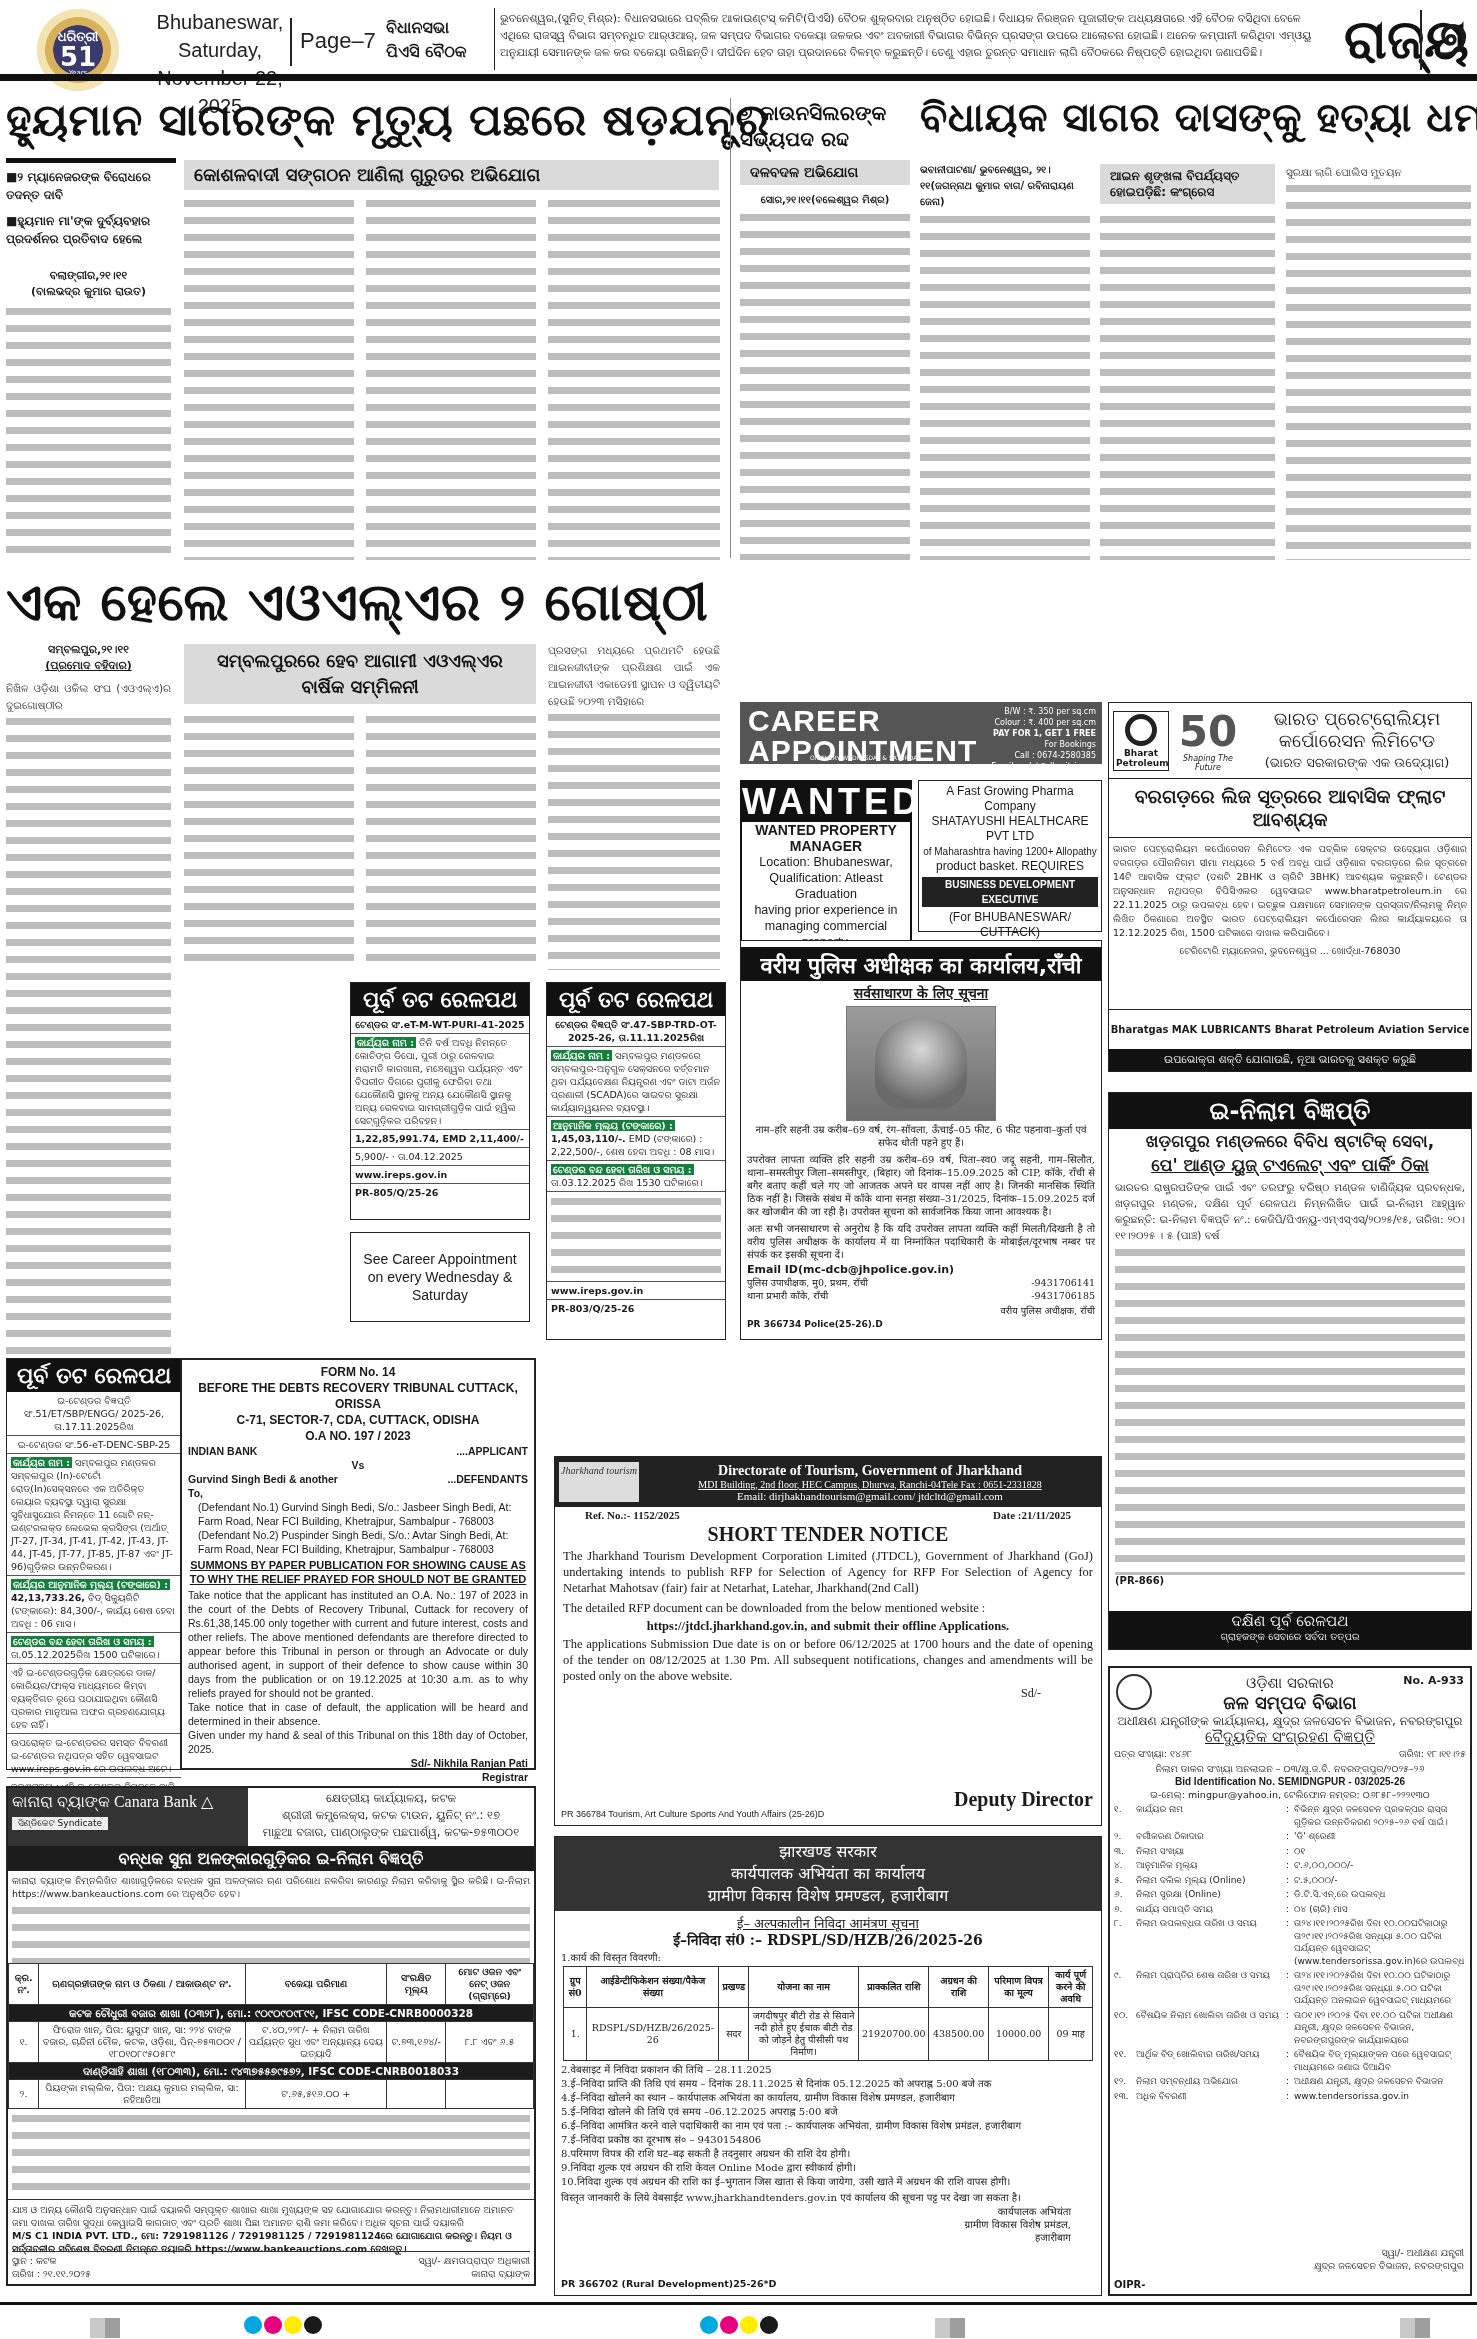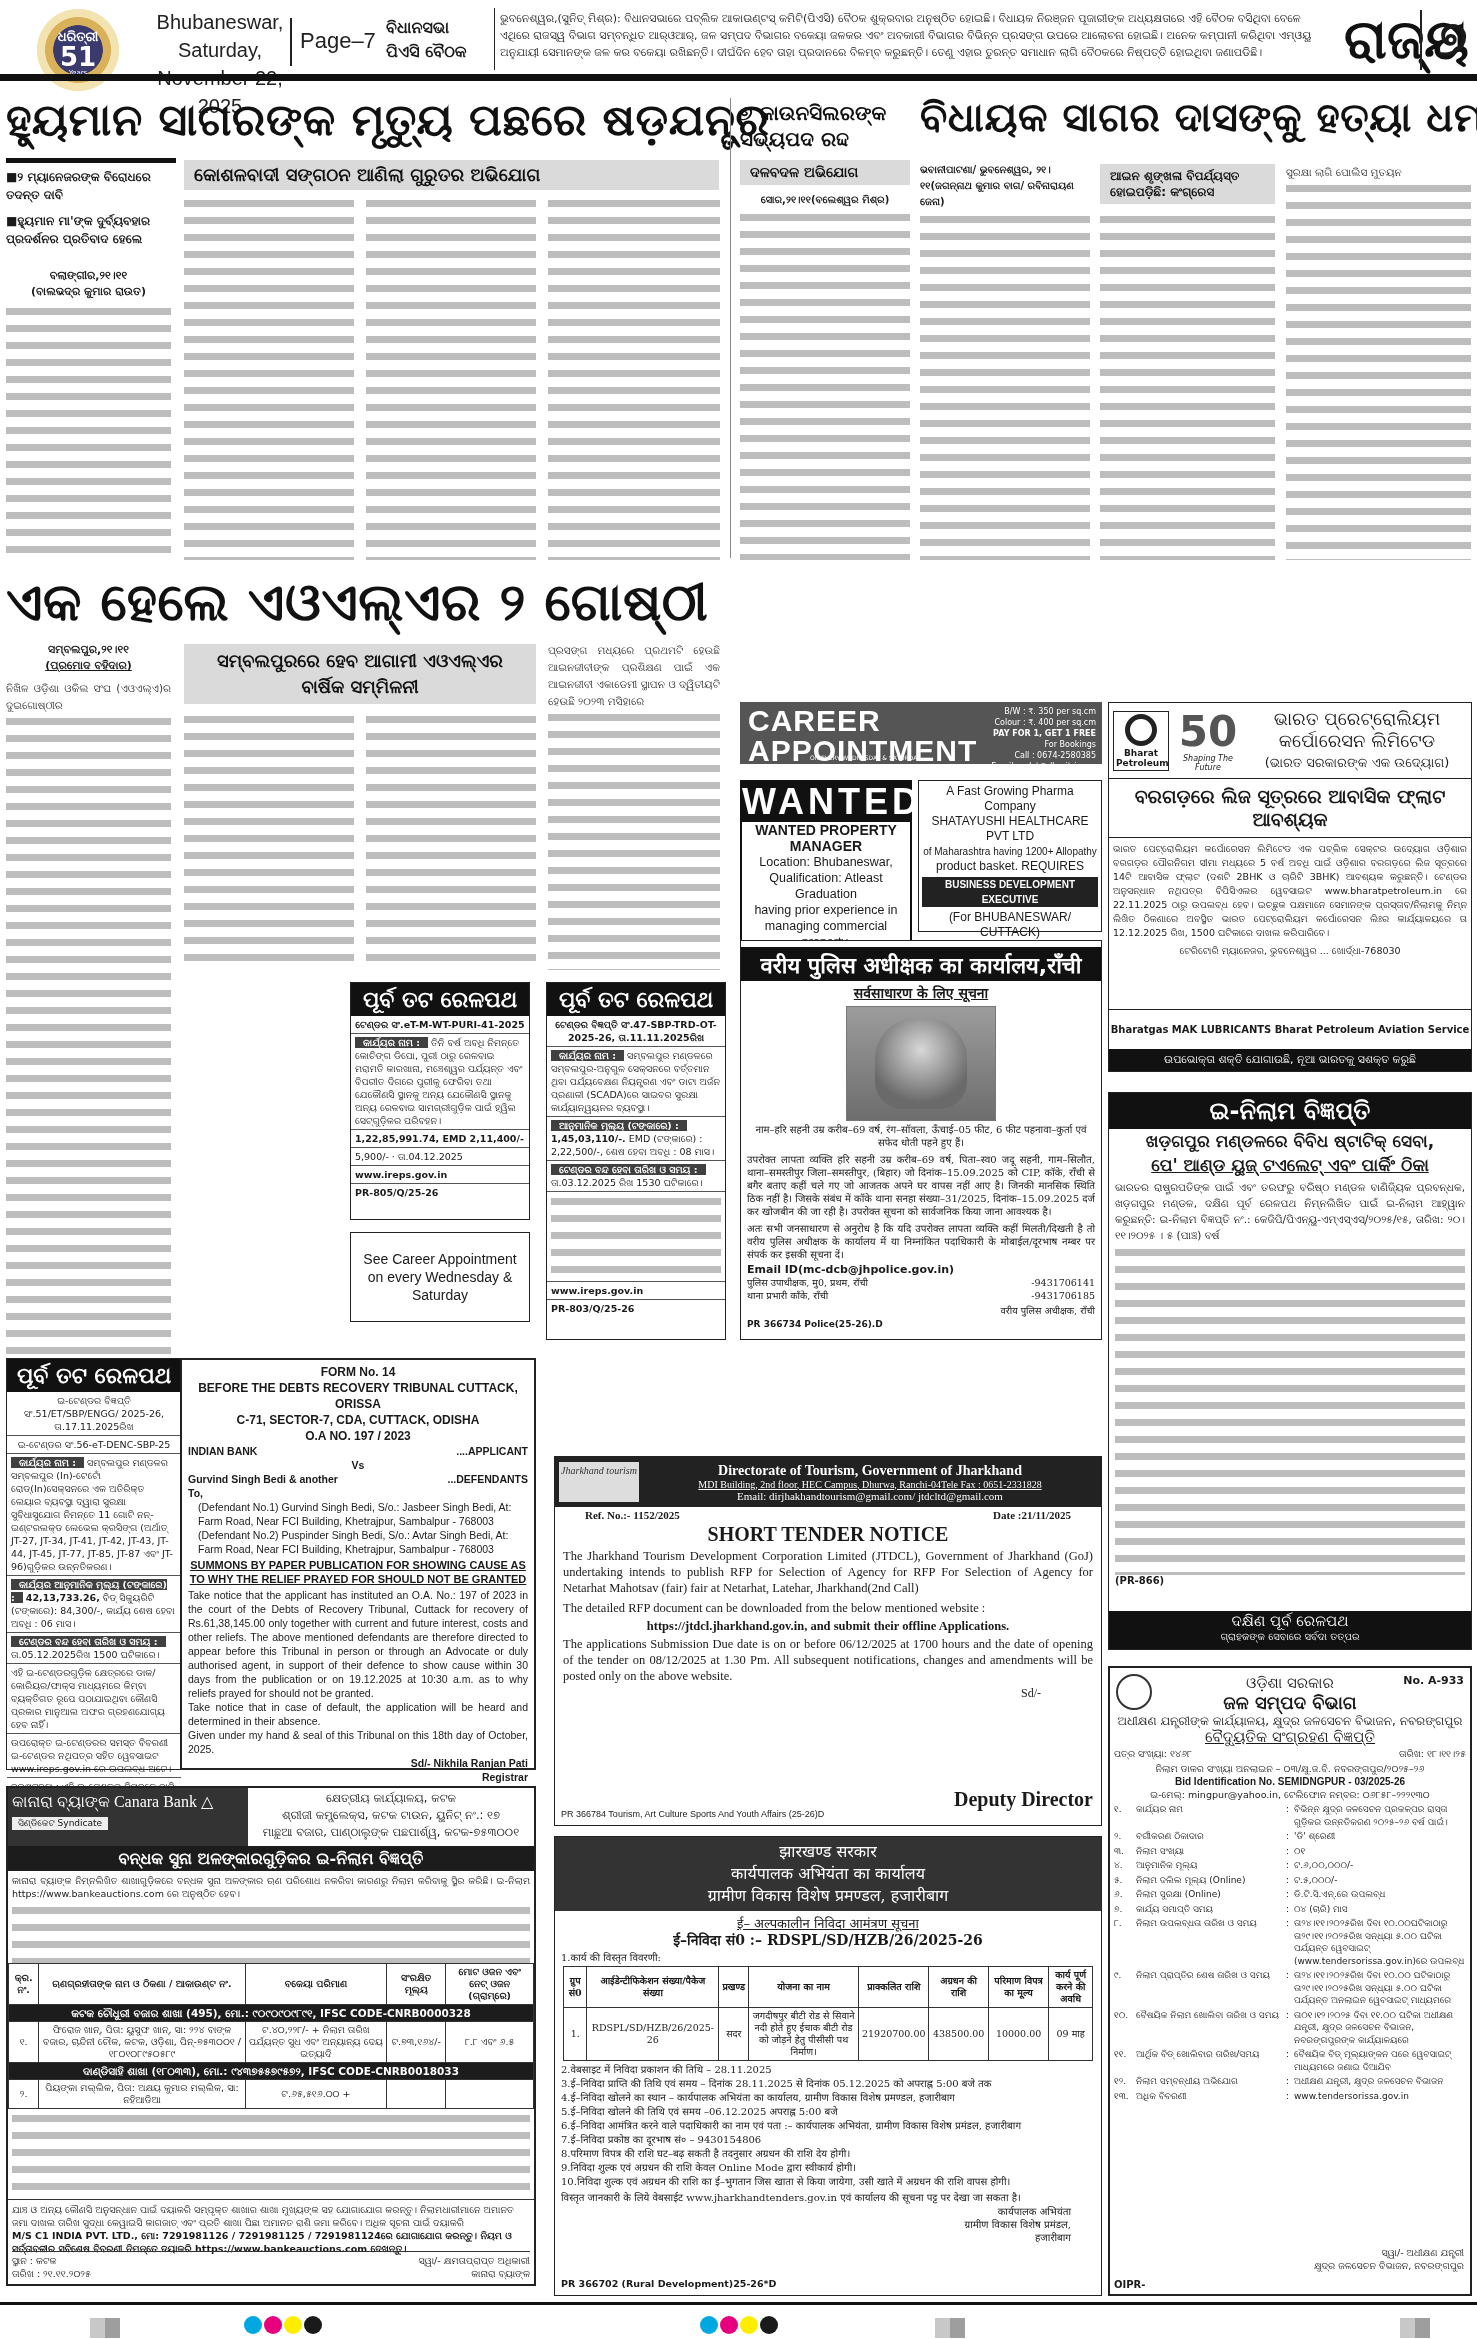--- a/index.html
+++ b/index.html
@@ -25,21 +25,21 @@
 .hl-lg{font-size:32px;font-weight:bold;color:#111;line-height:36px}
 .sub-box{background:#dadada;font-weight:bold;color:#111;padding:4px 10px}
 .blackbar{background:#111;height:8px}
 .bullet-box{font-size:12px;font-weight:bold;line-height:18px}
 .bullet-box span::before{content:"\25A0 ";}
 .dateline{font-size:11px;font-weight:bold;text-align:center;line-height:16px}
 
 .box{border:1.5px solid #222;background:#fff}
 .rail-head{background:#111;color:#fff;font-weight:bold;text-align:center;font-size:22px;padding:4px 0}
 .rail-row{font-size:9.5px;line-height:13px;padding:2px 4px;border-bottom:1px solid #555}
-.rail-row b{background:#404040;color:#fff;padding:0 8px}
+.rail-row b{background:#15803d;color:#fff;padding:0 2px}
 .career{background:#555;color:#fff}
 .career .t1{font-family:"Liberation Sans",sans-serif;font-size:30px;font-weight:bold;line-height:30px;letter-spacing:1px}
 .small-w{font-size:8px;line-height:11px;text-align:right}
 .wanted{background:#fff;border:2px solid #111;text-align:center;font-family:"Liberation Sans",sans-serif}
 .wanted .w1{background:#111;color:#fff;font-size:36px;font-weight:bold;letter-spacing:4px;line-height:40px}
 .wanted .w2{font-size:14px;font-weight:bold}
 .wanted p{font-size:12.5px;line-height:16px}
 .wanted .call{background:#111;color:#fff;font-size:20px;font-weight:bold;line-height:26px}
 .pharma{text-align:center;font-family:"Liberation Sans",sans-serif;font-size:12px;line-height:15px}
 .pharma .bde{background:#222;color:#fff;font-weight:bold;font-size:13px;margin:3px 0}
@@ -427,21 +427,21 @@
         <tr id="canara-thead">
           <th>କ୍ର. ନଂ.</th>
           <th>ଋଣଗ୍ରହୀତାଙ୍କ ନାମ ଓ ଠିକଣା / ଆକାଉଣ୍ଟ ନଂ.</th>
           <th>ବକେୟା ପରିମାଣ</th>
           <th>ସଂରକ୍ଷିତ ମୂଲ୍ୟ</th>
           <th>ମୋଟ ଓଜନ ଏବଂ ନେଟ୍ ଓଜନ (ଗ୍ରାମ୍‌ରେ)</th>
         </tr>
       </thead>
     <tbody>
       <tr>
-          <td colspan="5" class="canara-head" style="font-size:10.5px">କଟକ ଚୌଧୁରୀ ବଜାର ଶାଖା (495), ମୋ.: ୯୦୯୦୯୦୯୮୯୧, IFSC CODE-CNRB0000328</td>
+          <td colspan="5" class="canara-head" style="font-size:10.5px">କଟକ ଚୌଧୁରୀ ବଜାର ଶାଖା (୦୩୨୮), ମୋ.: ୯୦୯୦୯୦୯୮୯୧, IFSC CODE-CNRB0000328</td>
         </tr>
       <tr id="canara-row1">
           <td>୧.</td>
           <td>ଫିରୋଜ ଖାନ୍, ପିତା: ୟୁସୁଫ ଖାନ୍, ସା: ୨୨୪ ବାଙ୍କ ବଜାର, ଚାନ୍ଦିନୀ ଚୌକ, କଟକ, ଓଡ଼ିଶା, ପିନ୍-୭୫୩୦୦୧ / ୧୮୦୧୦୮୯୫୦୫୮୯</td>
           <td>ଟ.୪୦,୨୨୮/- + ନିଲାମ ତାରିଖ ପର୍ଯ୍ୟନ୍ତ ସୁଧ ଏବଂ ଅନ୍ୟାନ୍ୟ ଦେୟ ଇତ୍ୟାଦି</td>
           <td>ଟ.୭୩,୧୬୪/-</td>
           <td>୮.୮ ଏବଂ ୬.୫</td>
         </tr>
       <tr>
           <td colspan="5" class="canara-head" style="font-size:10.5px">ଦାଣ୍ଡିସାହି ଶାଖା (୧୮୦୩୩), ମୋ.: ୯୪୩୭୫୫୭୯୫୭୨, IFSC CODE-CNRB0018033</td>

